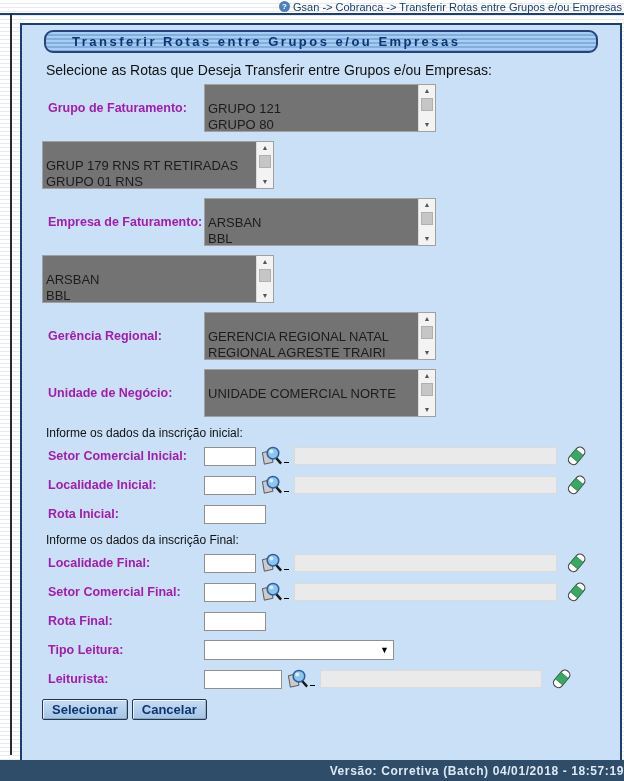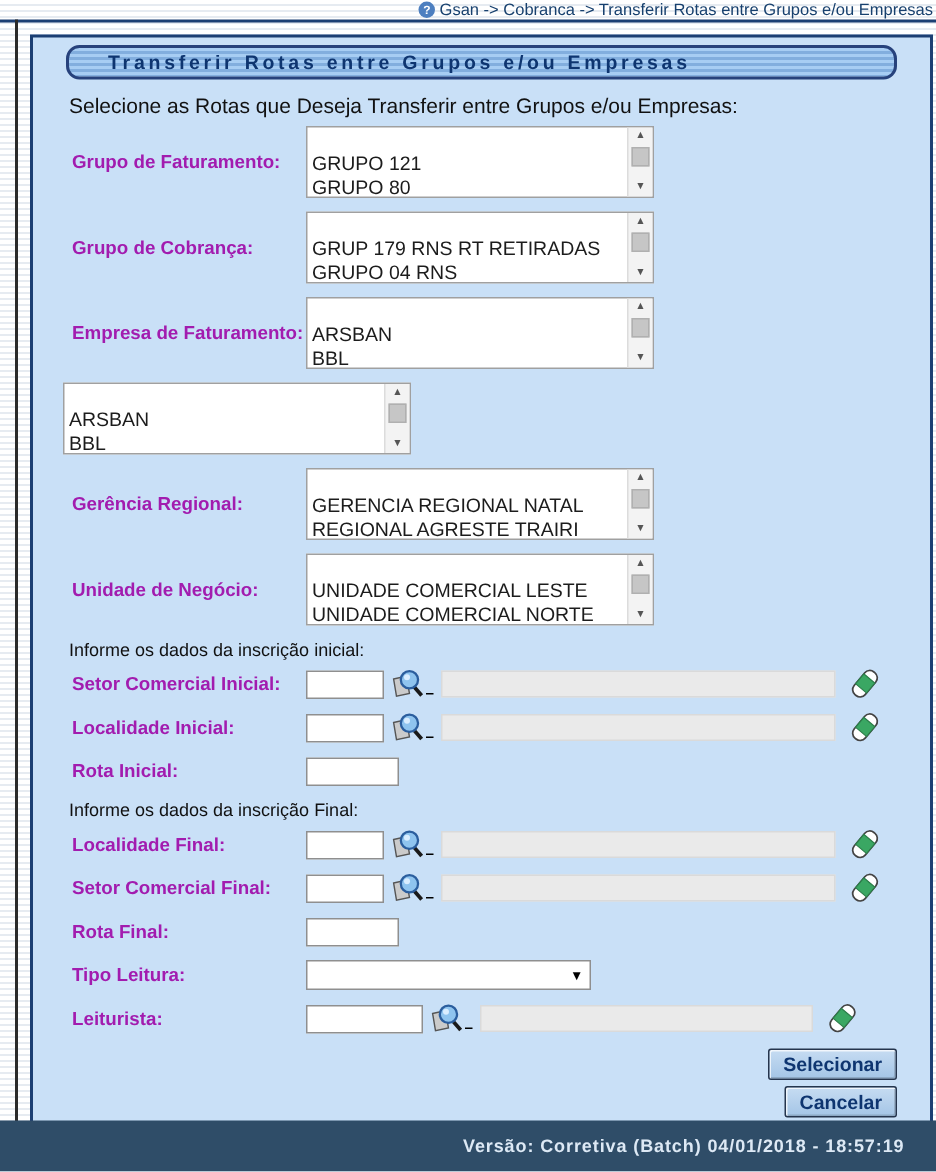--- a/index.html
+++ b/index.html
@@ -37,21 +37,21 @@
     white-space:nowrap; overflow:hidden;
   }
   .subtitle { font-size:14px; color:#111; margin:9px 0 4px 4px; }
 
   .listrow { display:flex; align-items:center; margin:6px 0 9px 0; }
   .flabel {
     width:162px; padding-left:6px; font-size:12.5px; font-weight:bold; color:#a21caf;
     flex:0 0 auto;
   }
   .listbox {
-    width:232px; height:48px; background:#ffffff; border:1px solid #a0a0a0;
+    width:232px; height:48px; background:#737373; border:1px solid #a0a0a0;
     display:flex; overflow:hidden;
   }
   .opts { flex:1; padding-left:3px; overflow:hidden; }
   .opt { height:16px; line-height:16px; font-size:13px; color:#1c1c1c; white-space:nowrap; }
   .sbar {
     width:17px; background:#f3f3f3; border-left:1px solid #dcdcdc;
     display:flex; flex-direction:column; align-items:stretch; flex:0 0 auto;
   }
   .sarrow { height:12px; font-size:7px; color:#555; text-align:center; line-height:12px; }
   .sarrow.down { margin-top:auto; }
@@ -75,32 +75,32 @@
   .wleit { width:222px; }
   .eicon { width:23px; height:24px; margin-right:12px; flex:0 0 auto; cursor:pointer; }
   .eicon.leit { margin-right:0; margin-left:8px; }
 
   .selectbox {
     width:190px; height:20px; background:#fff; border:1px solid #8f8f8f;
     display:flex; align-items:center; justify-content:flex-end; padding-right:4px;
     font-size:9px; color:#000; cursor:pointer;
   }
 
-  .btncol { display:flex; flex-direction:column; align-items:flex-end; gap:4px; margin:8px 2px 0 0; }
+  .btncol { display:flex; flex-direction:row; align-items:flex-end; gap:4px; margin:8px 2px 0 0; }
   .btn {
     height:21px; padding:0 9px; font-family:"Liberation Sans",sans-serif;
     font-size:13px; font-weight:bold; color:#0e3570;
     background:linear-gradient(#c6dcf2,#a4c5e6); border:1px solid #25354d; border-radius:2px;
     box-shadow:inset 1px 1px 0 rgba(255,255,255,.75), inset -1px -1px 0 rgba(0,0,0,.15);
     cursor:pointer;
   }
 
   .footer {
-    position:absolute; bottom:0; left:0; width:100%; height:34px; background:#2f4d68;
-    display:flex; align-items:center; justify-content:flex-end; padding-right:21px;
+    position:absolute; bottom:0; left:0; width:100%; height:21px; background:#2f4d68;
+    display:flex; align-items:center; justify-content:flex-end; padding-right:0;
     color:#dde9f5; font-size:12px; font-weight:bold; letter-spacing:.6px;
   }
 </style>
 </head>
 <body>
 
 <div id="app">
 
   <div class="topbar">
     <span class="help-icon">?</span>
@@ -127,26 +127,25 @@
         </div>
         <div class="sbar">
           <div class="sarrow">▲</div>
           <div class="sthumb"></div>
           <div class="sarrow down">▼</div>
         </div>
       </div>
     </div>
 
     <div class="listrow">
-      <label class="flabel">Grupo de Cobrança:</label>
       <div class="listbox">
         <div class="opts">
           <div class="opt"></div>
           <div class="opt">GRUP 179 RNS RT RETIRADAS</div>
-          <div class="opt">GRUPO 04 RNS</div>
+          <div class="opt">GRUPO 01 RNS</div>
         </div>
         <div class="sbar">
           <div class="sarrow">▲</div>
           <div class="sthumb"></div>
           <div class="sarrow down">▼</div>
         </div>
       </div>
     </div>
 
     <div class="listrow">
@@ -194,21 +193,20 @@
           <div class="sarrow down">▼</div>
         </div>
       </div>
     </div>
 
     <div class="listrow">
       <label class="flabel">Unidade de Negócio:</label>
       <div class="listbox">
         <div class="opts">
           <div class="opt"></div>
-          <div class="opt">UNIDADE COMERCIAL LESTE</div>
           <div class="opt">UNIDADE COMERCIAL NORTE</div>
         </div>
         <div class="sbar">
           <div class="sarrow">▲</div>
           <div class="sthumb"></div>
           <div class="sarrow down">▼</div>
         </div>
       </div>
     </div>
 

